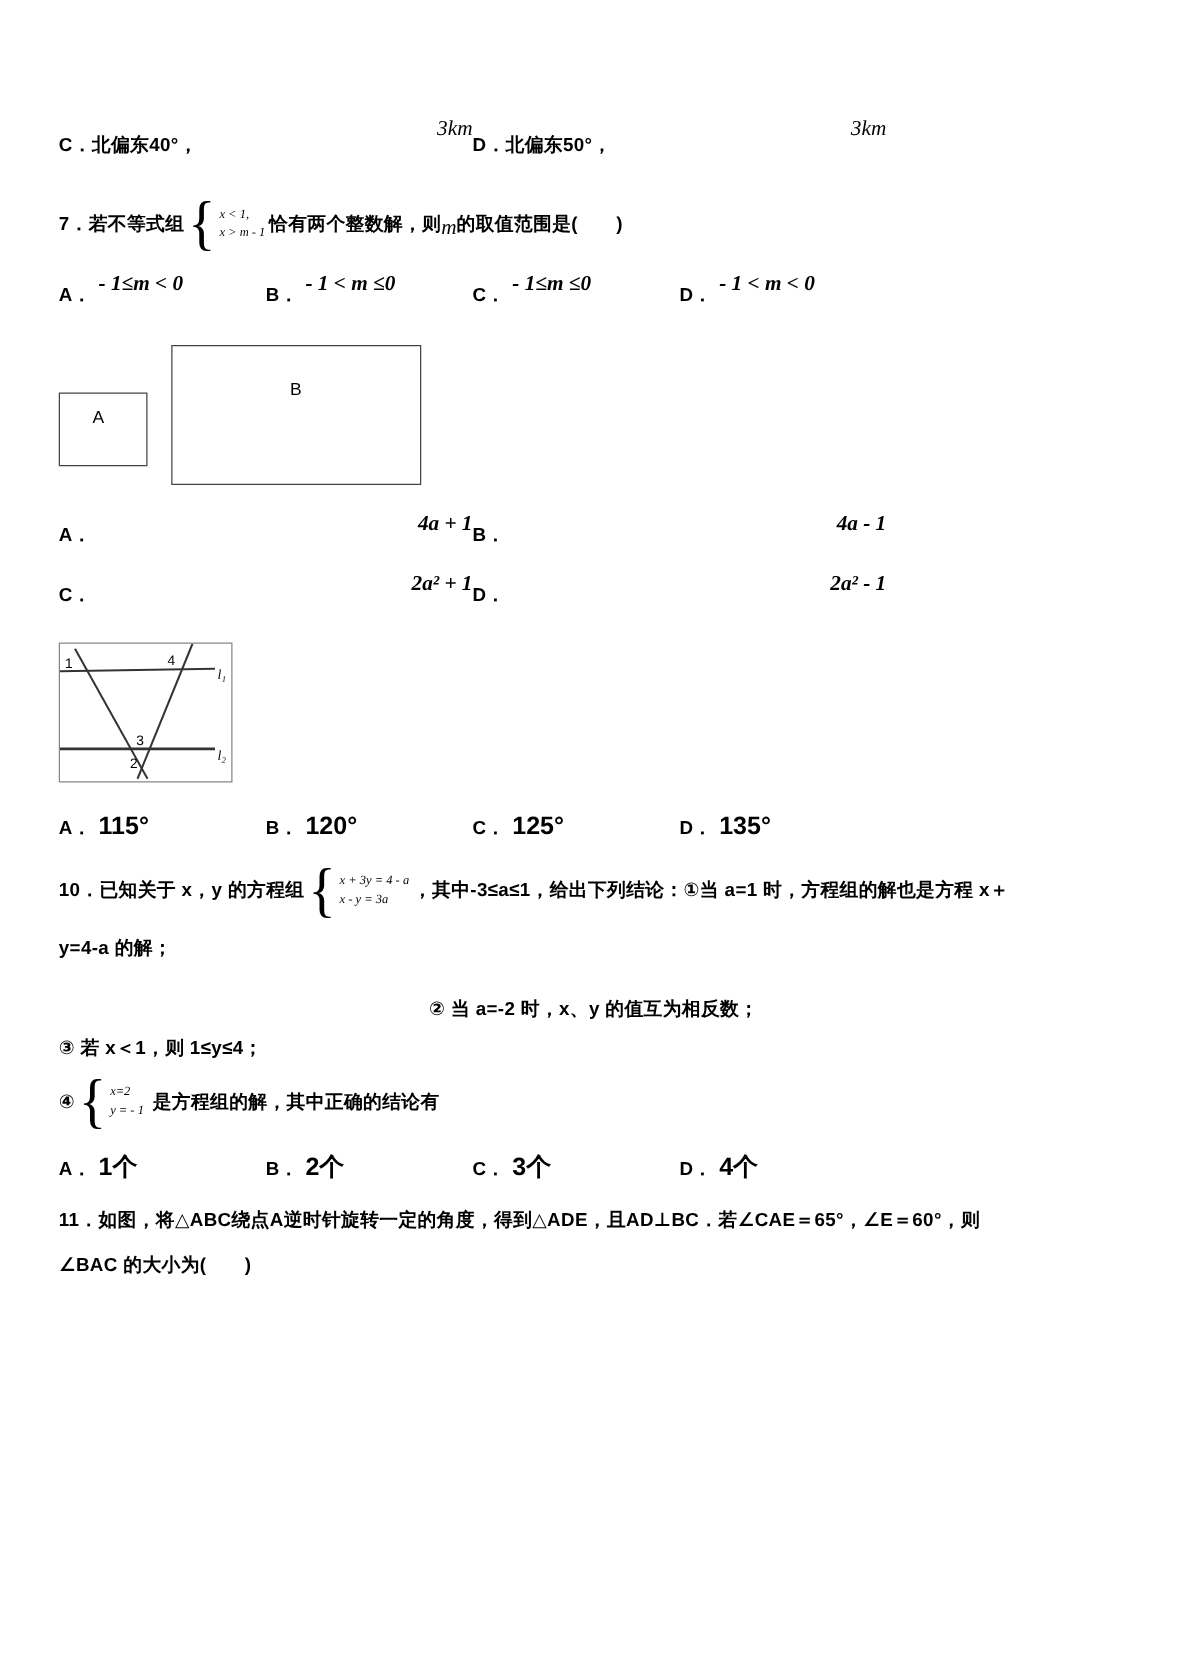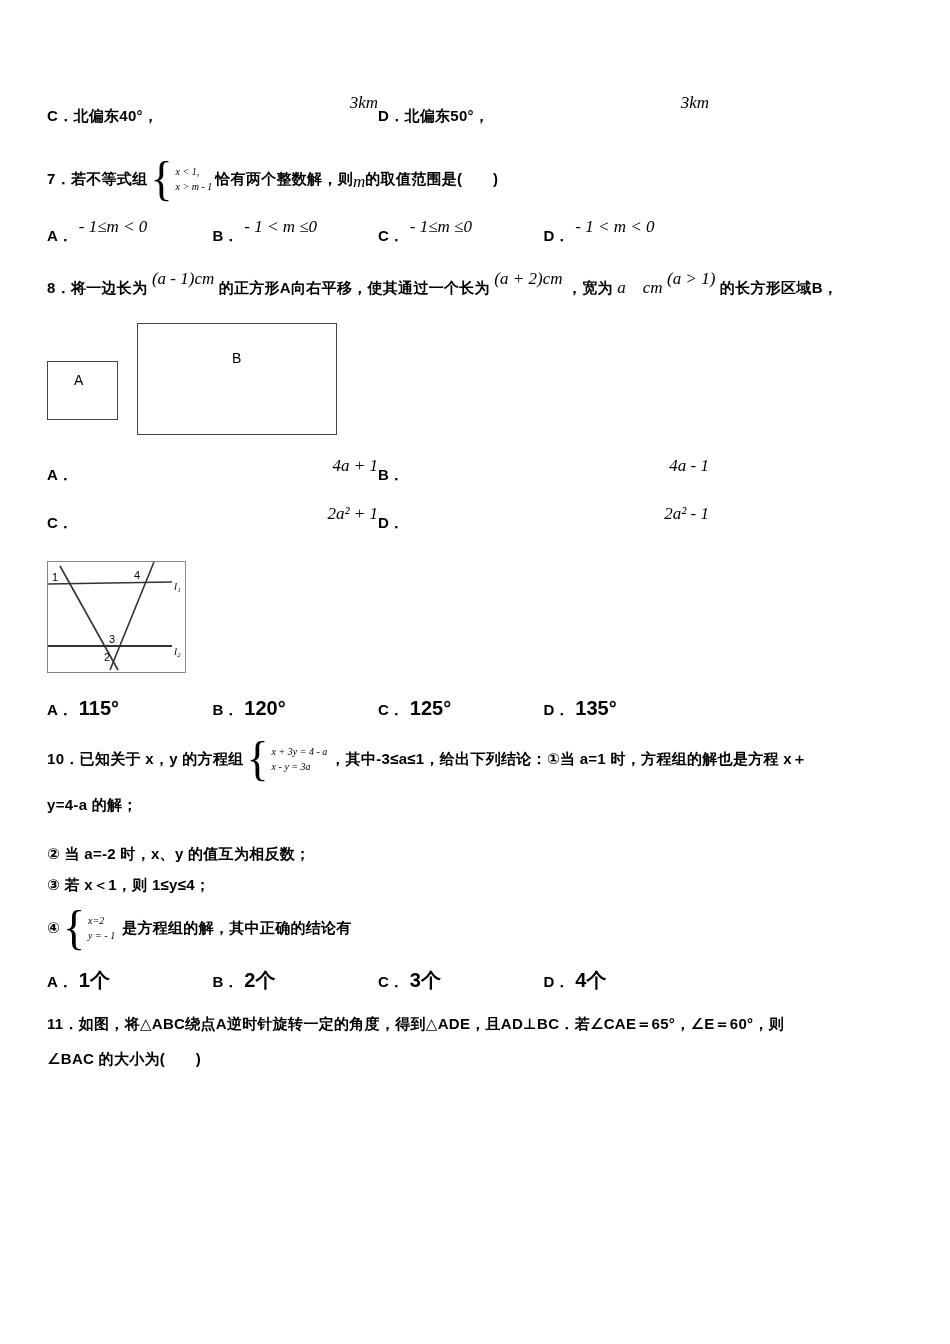--- a/index.html
+++ b/index.html
@@ -8,21 +8,21 @@
     width:950px; height:1344px; overflow:hidden; position:relative;
     color:#000; font-family:"Liberation Sans","DejaVu Sans",sans-serif;
   }
   .page { padding:106px 47px 0 47px; }
 
   .cn { font-weight:bold; font-size:15px; letter-spacing:0.3px; }
   .math {
     font-family:"Liberation Serif","DejaVu Serif",serif;
     font-style:italic; font-weight:normal; font-size:17px;
   }
-  .raised { position:relative; top:-9px; display:inline-block; }
+  .raised { position:relative; top:-9px; display:inline-block;font-weight:bold; }
   .raised-hi { position:relative; top:-13px; display:inline-block; }
   .subbed { position:relative; top:3px; }
 
   .para { margin-bottom:20px; }
   .flexline { display:flex; align-items:center; flex-wrap:nowrap; }
 
   .system { display:inline-flex; align-items:center; vertical-align:middle; margin:0 3px; }
   .brace {
     font-family:"Liberation Serif","DejaVu Serif",serif;
     font-style:normal; font-size:46px; font-weight:normal; line-height:1;
@@ -49,21 +49,21 @@
 
   
   .fig9 { width:139px; height:112px; border:1px solid #888; margin:4px 0 24px 0; }
 
   .gap-30 { margin-bottom:30px; }
   .gap-28 { margin-bottom:28px; }
   .gap-24 { margin-bottom:24px; }
   .gap-18 { margin-bottom:18px; }
   .gap-16 { margin-bottom:16px; }
   .gap-14 { margin-bottom:14px; }
-  .gap-12 { margin-bottom:12px; }
+  .gap-12 { margin-bottom:12px;text-align:center; }
   .gap-10 { margin-bottom:10px; }
 </style>
 </head>
 <body>
 
 <div class="page">
 
   <div class="opt-row two gap-30">
     <div class="opt">
       <span class="cn">C．北偏东40°，</span>
@@ -101,30 +101,20 @@
     <div class="opt">
       <span class="lbl">C．</span>
       <span class="math raised">- 1≤m ≤0</span>
     </div>
     <div class="opt">
       <span class="lbl">D．</span>
       <span class="math raised">- 1 &lt; m &lt; 0</span>
     </div>
   </div>
 
-  <div class="para gap-24" style="margin-top:4px;">
-    <span class="cn">8．将一边长为</span>
-    <span class="math raised">(a - 1)cm</span>
-    <span class="cn">的正方形A向右平移，使其通过一个长为</span>
-    <span class="math raised">(a + 2)cm</span>
-    <span class="cn">，宽为</span>
-    <span class="math">a　cm</span>
-    <span class="math raised">(a &gt; 1)</span>
-    <span class="cn">的长方形区域B，</span>
-  </div>
 
   <div class="fig8">
     <div class="boxA">
       <span class="figlbl">A</span>
     </div>
     <div class="boxB">
       <span class="figlbl">B</span>
     </div>
   </div>
 

